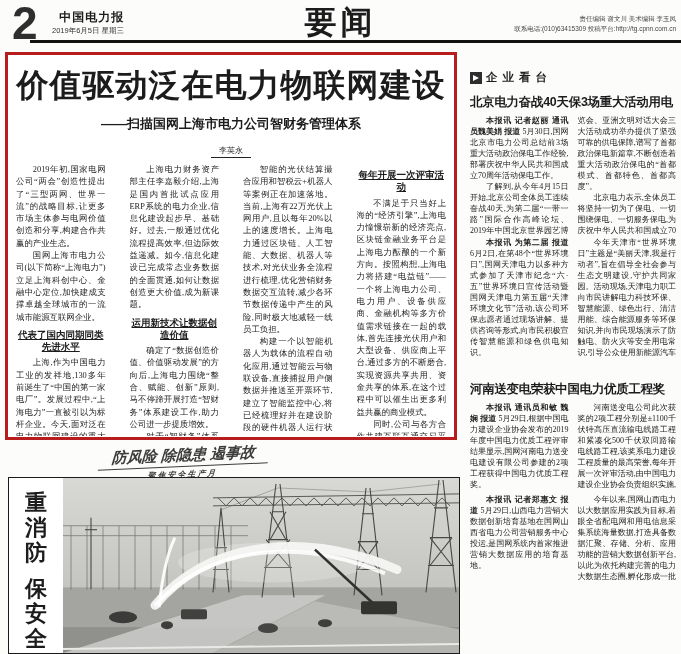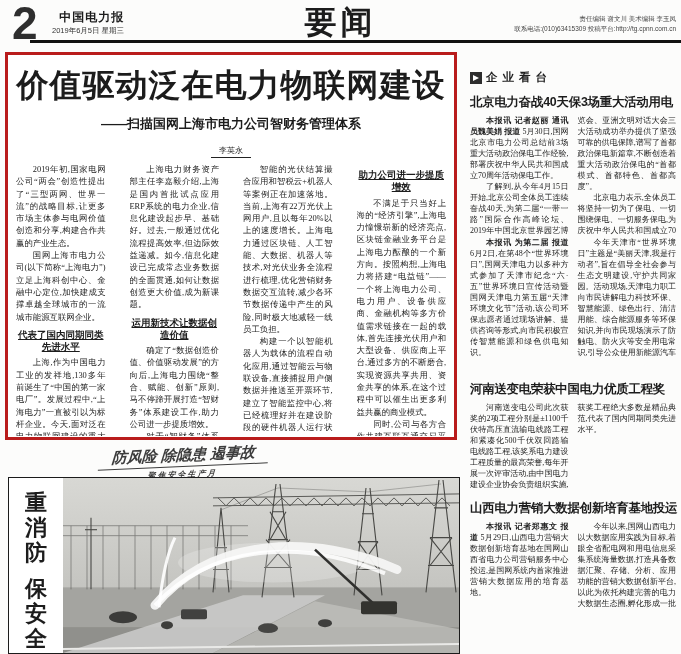--- a/index.html
+++ b/index.html
@@ -96,21 +96,21 @@
         <p>上海电力财务资产部主任李嘉毅介绍,上海是国内首批试点应用ERP系统的电力企业,信息化建设起步早、基础好。过去,一般通过优化流程提高效率,但边际效益递减。如今,信息化建设已完成常态业务数据的全面贯通,如何让数据创造更大价值,成为新课题。</p>
         <h3>运用新技术让数据创造价值</h3>
         <p>确定了“数据创造价值、价值驱动发展”的方向后,上海电力围绕“整合、赋能、创新”原则,马不停蹄开展打造“智财务”体系建设工作,助力公司进一步提质增效。</p>
         <p>对于“智财务”体系建设的推进原则,李嘉毅认为,首先,要从整个智财务体系的全局角度出发,选择条件成熟、能快速落地的应用作为切入点,进行技术与业务融合的验证,力求大范围实现应用的分析复用;同时,要运用一系列数字技术,打通那些以前靠人工传递的环节。</p>
       </div>
       <div class="col">
         <p>智能的光伏结算撮合应用和智税云+机器人等案例正在加速落地。当前,上海有22万光伏上网用户,且以每年20%以上的速度增长。上海电力通过区块链、人工智能、大数据、机器人等技术,对光伏业务全流程进行梳理,优化营销财务数据交互流转,减少各环节数据传递中产生的风险,同时极大地减轻一线员工负担。</p>
         <p>构建一个以智能机器人为载体的流程自动化应用,通过智能云与物联设备,直接捕捉用户侧数据并推送至开票环节,建立了智能监控中心,将已经梳理好并在建设阶段的硬件机器人运行状态和处理效率纳入监控范围,实时分析每一台设备状态,成倍释放人力,为数据价值挖掘提供持续保障。</p>
       </div>
       <div class="col">
-        <h3>助力公司进一步提质增效</h3>
+        <h3>每年开展一次评审活动</h3>
         <p>不满足于只当好上海的“经济引擎”,上海电力憧憬崭新的经济亮点,区块链金融业务平台是上海电力酝酿的一个新方向。按照构想,上海电力将搭建“电益链”——一个将上海电力公司、电力用户、设备供应商、金融机构等多方价值需求链接在一起的载体,首先连接光伏用户和大型设备、供应商上平台,通过多方的不断磨合,实现资源共享共用、资金共享的体系,在这个过程中可以催生出更多利益共赢的商业模式。</p>
         <p>同时,公司与各方合作共建互联互通交易平台,促进商务合作,创造新的商业模式,挖掘新的经济增长点,在扩大电力物联网价值外延的同时,加强了公司对产业链上下游的引导力和控制力,形成一个多方共赢、更好服务经济社会发展的新格局。</p>
       </div>
     </div>
 </div>
 
 <div id="banner">
   <div class="b1">防风险 除隐患 遏事故</div>
   <div class="b2">聚焦安全生产月</div>
 </div>
@@ -212,24 +212,24 @@
       </div>
       <div class="sb-art">
         <div class="sb-body" style="height: 138px;">
           <p><b>本报讯 为第二届 报道 </b>6月2日,在第48个“世界环境日”,国网天津电力以多种方式参加了天津市纪念“六·五”世界环境日宣传活动暨国网天津电力第五届“天津环境文化节”活动,该公司环保志愿者通过现场讲解、提供咨询等形式,向市民积极宣传智慧能源和绿色供电知识。</p>
           <p>今年天津市“世界环境日”主题是“美丽天津,我是行动者”,旨在倡导全社会参与生态文明建设,守护共同家园。活动现场,天津电力职工向市民讲解电力科技环保、智慧能源、绿色出行、清洁用能、综合能源服务等环保知识,并向市民现场演示了防触电、防火灾等安全用电常识,引导公众使用新能源汽车充电、电采暖等绿色低碳生活方式。</p>
         </div>
       </div>
       <div class="sb-art">
         <h2>河南送变电荣获中国电力优质工程奖</h2>
         <div class="sb-body" style="height: 92px;">
+          <p><b>本报讯 通讯员和敏 魏娴 报道 </b>5月29日,根据中国电力建设企业协会发布的2019年度中国电力优质工程评审结果显示,国网河南电力送变电建设有限公司参建的2项工程获得中国电力优质工程奖。</p>
           <p>河南送变电公司此次获奖的2项工程分别是±1100千伏特高压直流输电线路工程和紧凑化500千伏双回路输电线路工程,该奖系电力建设工程质量的最高荣誉,每年开展一次评审活动,由中国电力建设企业协会负责组织实施,获奖工程绝大多数是精品典范,代表了国内同期同类先进水平。</p>
         </div>
       </div>
       <div class="sb-art">
-        <h2>山西电力营销大数据创新培育基地投运</h2>
         <div class="sb-body" style="height: 96px;">
           <p><b>本报讯 记者郑惠文 报道 </b>5月29日,山西电力营销大数据创新培育基地在国网山西省电力公司营销服务中心投运,是国网系统内首家推进营销大数据应用的培育基地。</p>
           <p>今年以来,国网山西电力以大数据应用实践为目标,着眼全省配电网和用电信息采集系统海量数据,打造具备数据汇聚、存储、分析、应用功能的营销大数据创新平台,以此为依托构建完善的电力大数据生态圈,孵化形成一批电力营销、客户服务、能源互联等领域的大数据创新应用成果,助力公司数字化转型和泛在电力物联网建设。</p>
         </div>
       </div>
     </div>
 </div>
 
 </body></html>

